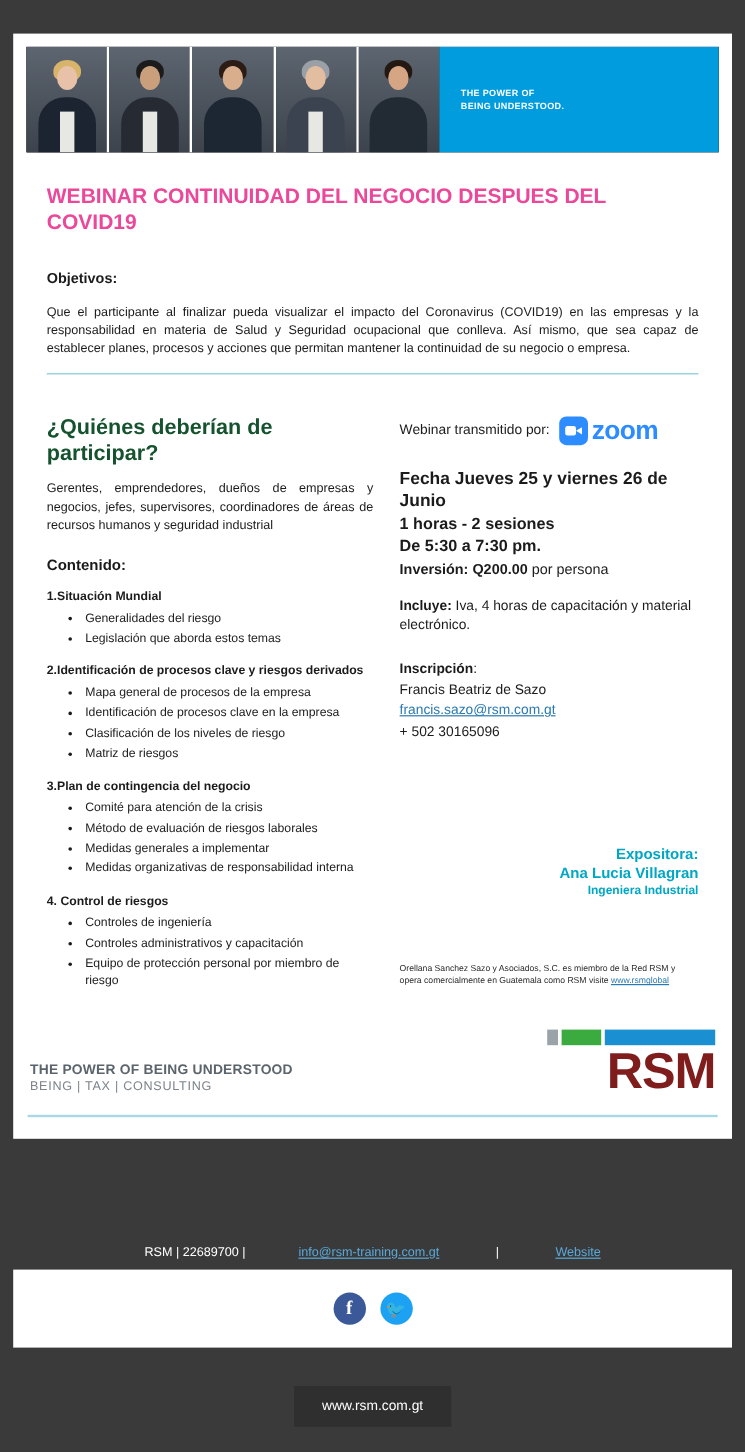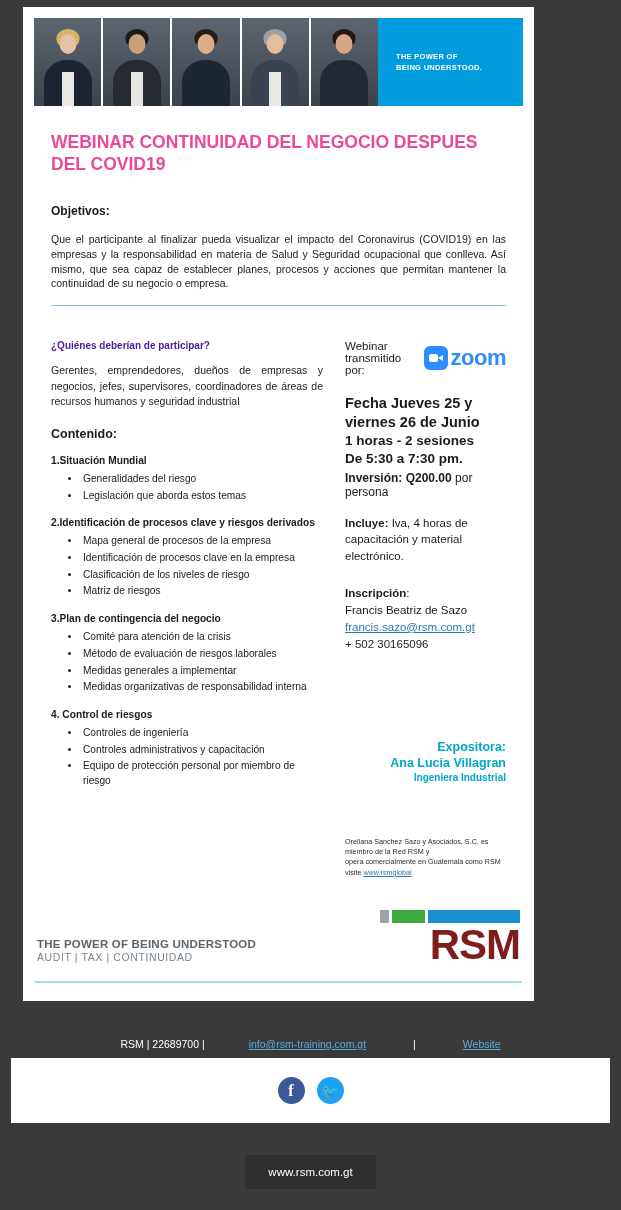--- a/index.html
+++ b/index.html
@@ -15,24 +15,23 @@
   }
   .page {
     width: 621px;
     height: 1210px;
     position: relative;
     background: #3a3a3a;
   }
   .white-sheet {
     position: absolute;
     left: 11px;
-    top: 7px;
-    width: 511px;
+    top: 28px;
+    width: 599px;
     background: #ffffff;
-    margin-left: 12px;
   }
   
   .hero {
     margin: 11px 11px 0 11px;
     height: 88px;
     display: flex;
     background: #14161a;
     overflow: hidden;
   }
   .hero-people {
@@ -145,23 +144,23 @@
   
   .cols {
     display: flex;
     margin-top: 34px;
     padding: 0 28px;
     gap: 22px;
   }
   .col-left { width: 272px; }
   .col-right { flex: 1; }
   .q-head {
-    font-size: 10px;
-    font-weight: bold;
-    color: #4c1d95;
+    font-size: 18px;
+    font-weight: bold;
+    color: #14532d;
   }
   .q-text {
     margin-top: 12px;
     font-size: 10.5px;
     color: #1b1b1b;
     line-height: 1.45;
     text-align: justify;
   }
   .cont-head {
     margin-top: 18px;
@@ -523,21 +522,21 @@
         <div class="legal">
           <span>Orellana Sanchez Sazo y Asociados, S.C. es miembro de la Red RSM y</span><br>
           <span>opera comercialmente en Guatemala como RSM visite </span><a href="#">www.rsmglobal</a>
         </div>
       </div>
     </div>
 
     <div class="brand">
       <div class="brand-left">
         <div class="brand-l1">THE POWER OF BEING UNDERSTOOD</div>
-        <div class="brand-l2">AUDIT | TAX | CONTINUIDAD</div>
+        <div class="brand-l2">BEING | TAX | CONSULTING</div>
       </div>
       <div class="rsm-logo">
         <div class="rsm-bars">
           <div class="bar-grey"></div>
           <div class="bar-green"></div>
           <div class="bar-blue"></div>
         </div>
         <div class="rsm-word">RSM</div>
       </div>
     </div>

